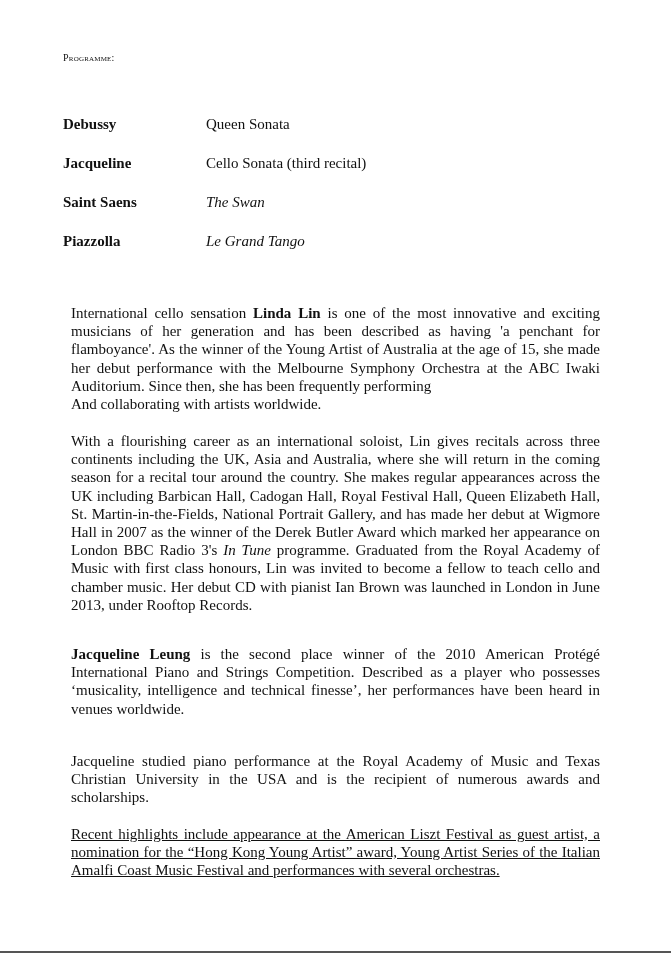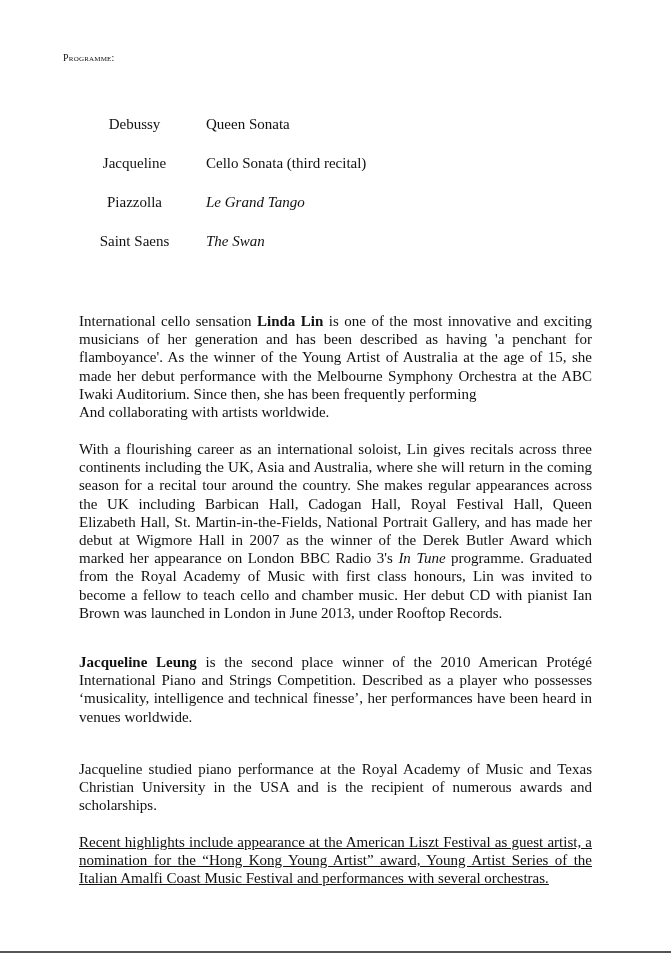--- a/index.html
+++ b/index.html
@@ -38,39 +38,38 @@
       width: 545px;
     }
     .prog-row {
       display: flex;
       height: 39px;
       font-size: 15px;
       line-height: 18px;
     }
     .prog-composer {
       width: 143px;
-      font-weight: normal;
-      text-align: center;
+      font-weight: bold;
     }
     .prog-work {
       flex: 1;
     }
     .prog-work.italic {
       font-style: italic;
     }
     .bio {
       position: absolute;
       left: 0;
       width: 545px;
       font-size: 15px;
       line-height: 18.2px;
       text-align: justify;
     }
     .bio p {
-      margin: 16px;
+      margin: 8px;
     }
     .bio b { font-weight: bold; }
     .bio i { font-style: italic; }
     #bio1 { top: 296px; }
     #bio2 { top: 424px; }
     #bio3 { top: 637px; }
     #bio4 { top: 744px; }
     #bio5 { top: 817px; text-decoration: underline; }
     .bottom-rule {
       position: absolute;
@@ -91,26 +90,26 @@
   <div class="programme">
     <div class="prog-row">
       <span class="prog-composer">Debussy</span>
       <span class="prog-work">Queen Sonata</span>
     </div>
     <div class="prog-row">
       <span class="prog-composer">Jacqueline</span>
       <span class="prog-work">Cello Sonata (third recital)</span>
     </div>
     <div class="prog-row">
+      <span class="prog-composer">Saint Saens</span>
+      <span class="prog-work italic">The Swan</span>
+    </div>
+    <div class="prog-row">
       <span class="prog-composer">Piazzolla</span>
       <span class="prog-work italic">Le Grand Tango</span>
-    </div>
-    <div class="prog-row">
-      <span class="prog-composer">Saint Saens</span>
-      <span class="prog-work italic">The Swan</span>
     </div>
   </div>
 
   <div class="bio" id="bio1">
     <p><span>International cello sensation </span><b>Linda Lin</b><span> is one of the most innovative and exciting musicians of her generation and has been described as having 'a penchant for flamboyance'. As the winner of the Young Artist of Australia at the age of 15, she made her debut performance with the Melbourne Symphony Orchestra at the ABC Iwaki Auditorium. Since then, she has been frequently performing</span><br><span>And collaborating with artists worldwide.</span></p>
   </div>
 
   <div class="bio" id="bio2">
     <p><span>With a flourishing career as an international soloist, Lin gives recitals across three continents including the UK, Asia and Australia, where she will return in the coming season for a recital tour around the country. She makes regular appearances across the UK including Barbican Hall, Cadogan Hall, Royal Festival Hall, Queen Elizabeth Hall, St. Martin-in-the-Fields, National Portrait Gallery, and has made her debut at Wigmore Hall in 2007 as the winner of the Derek Butler Award which marked her appearance on London BBC Radio 3's </span><i>In Tune</i><span> programme. Graduated from the Royal Academy of Music with first class honours, Lin was invited to become a fellow to teach cello and chamber music. Her debut CD with pianist Ian Brown was launched in London in June 2013, under Rooftop Records.</span></p>
   </div>

